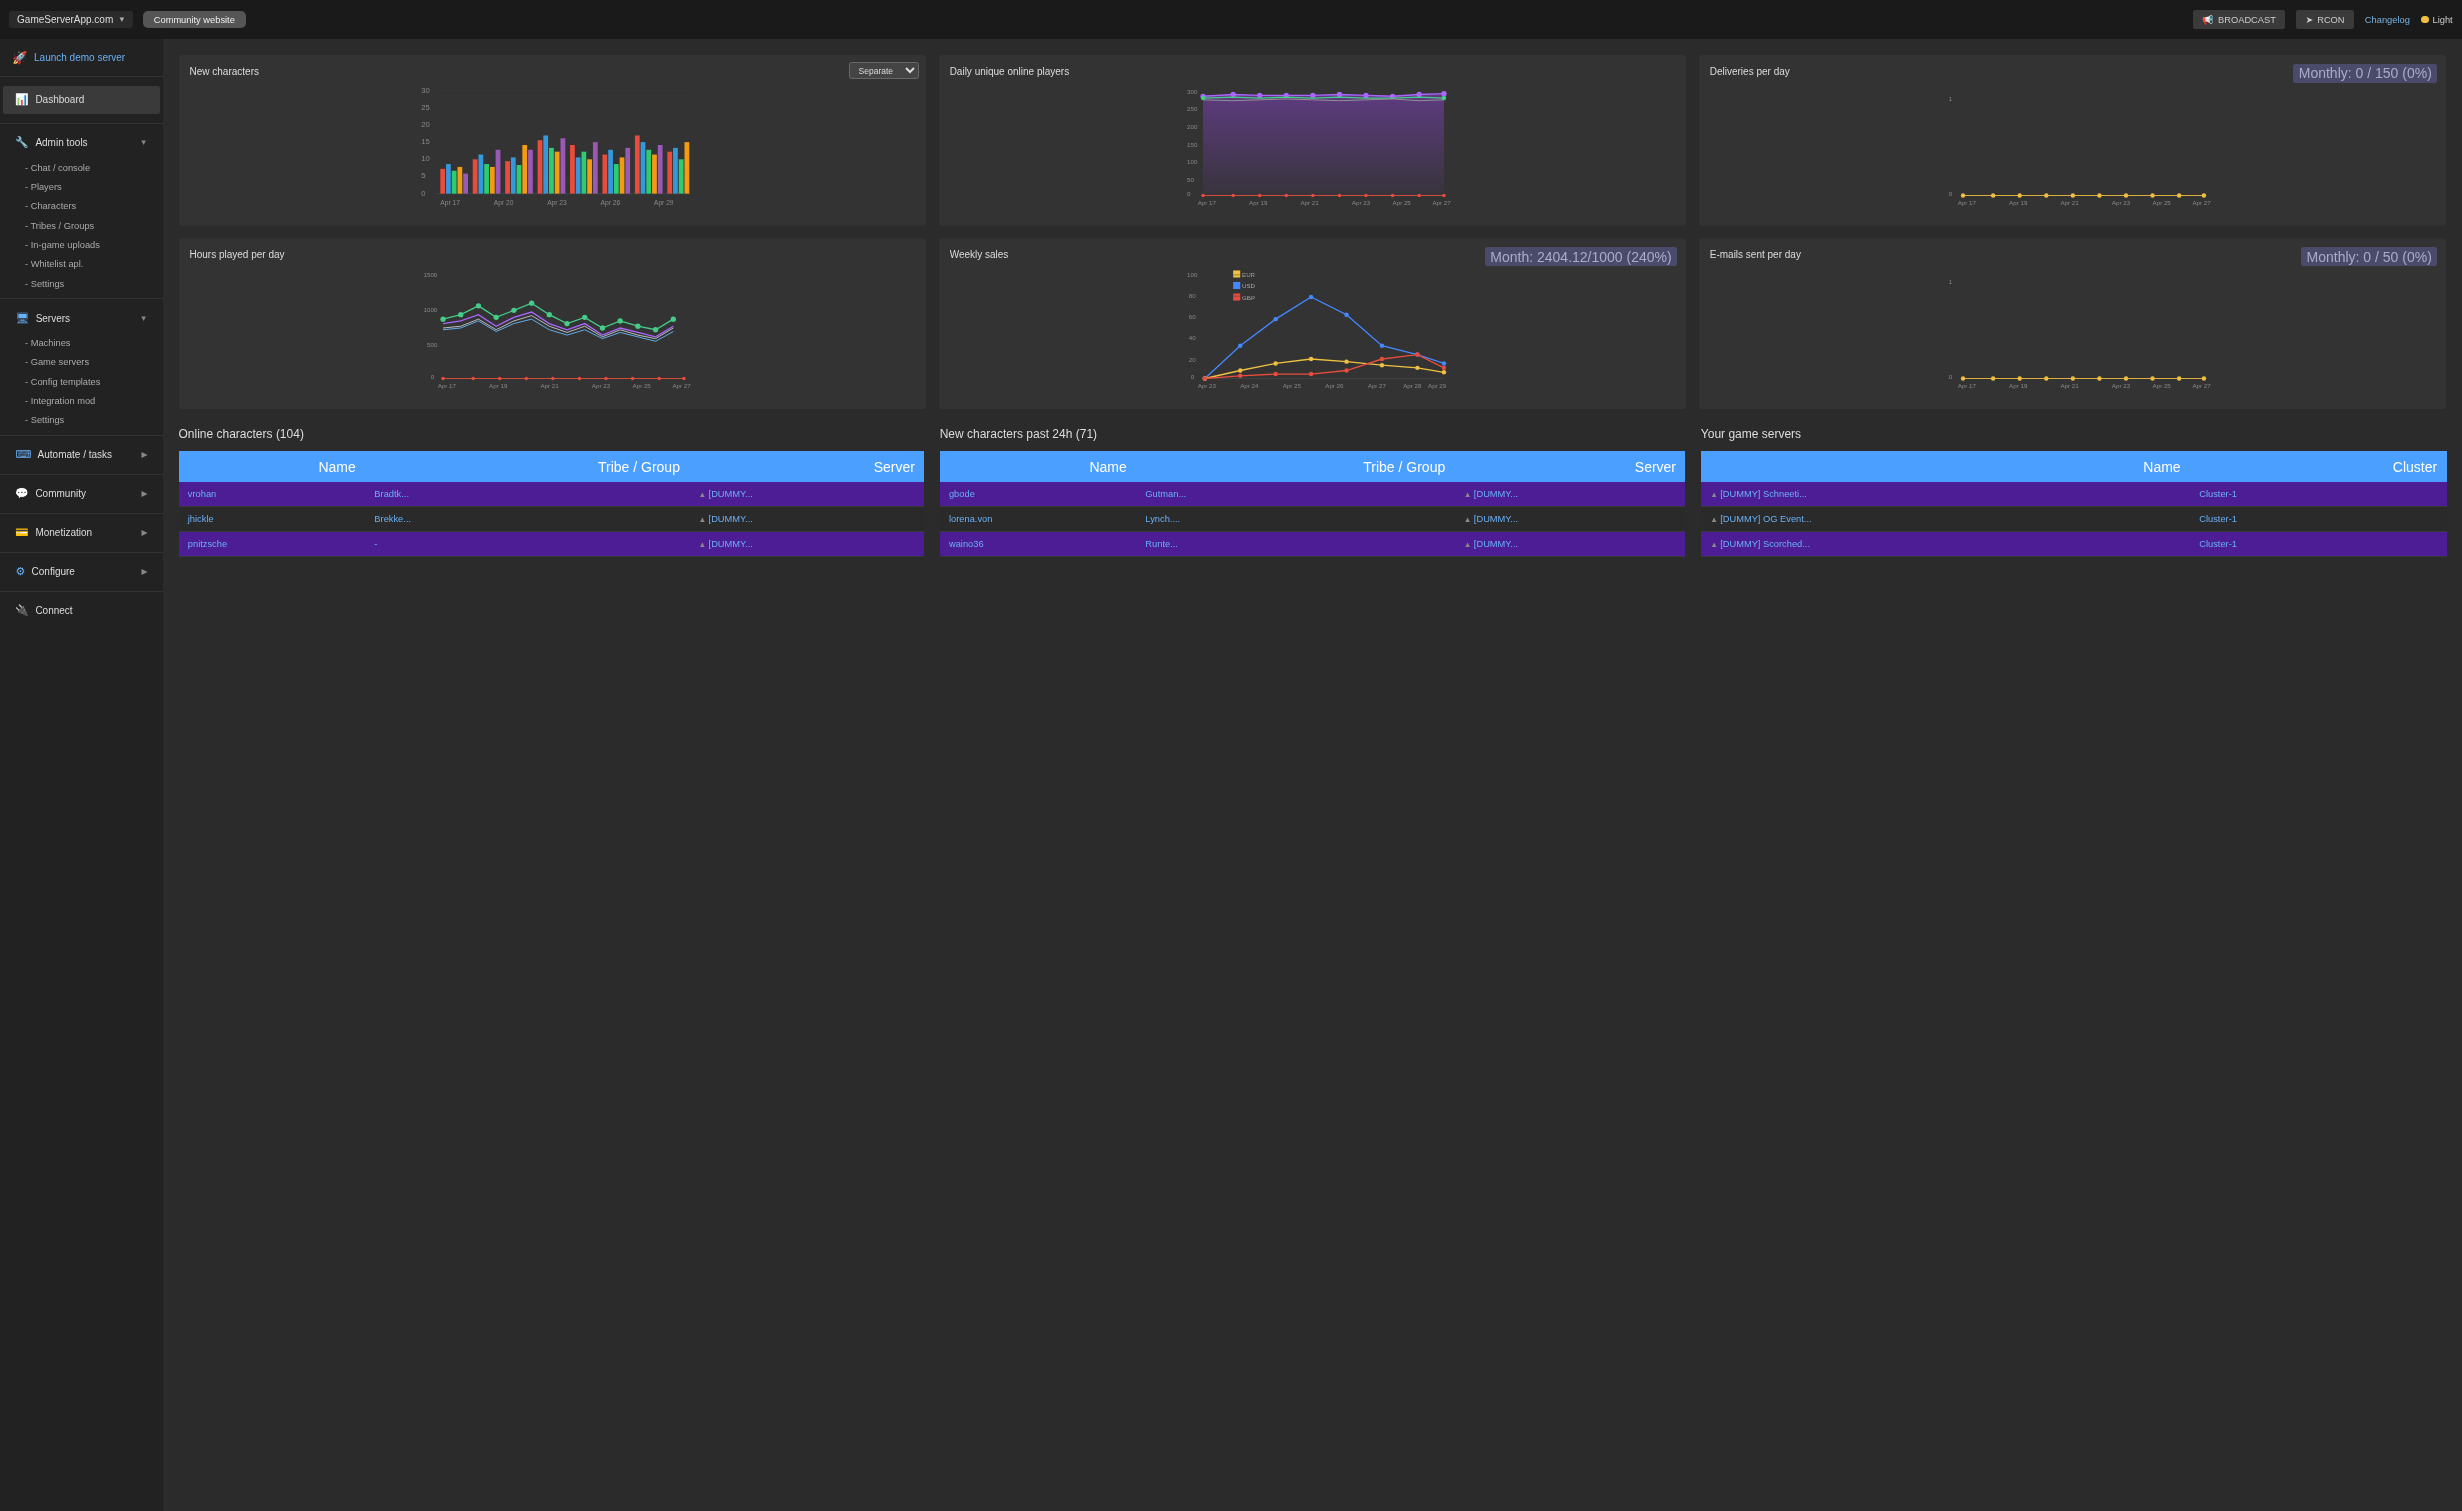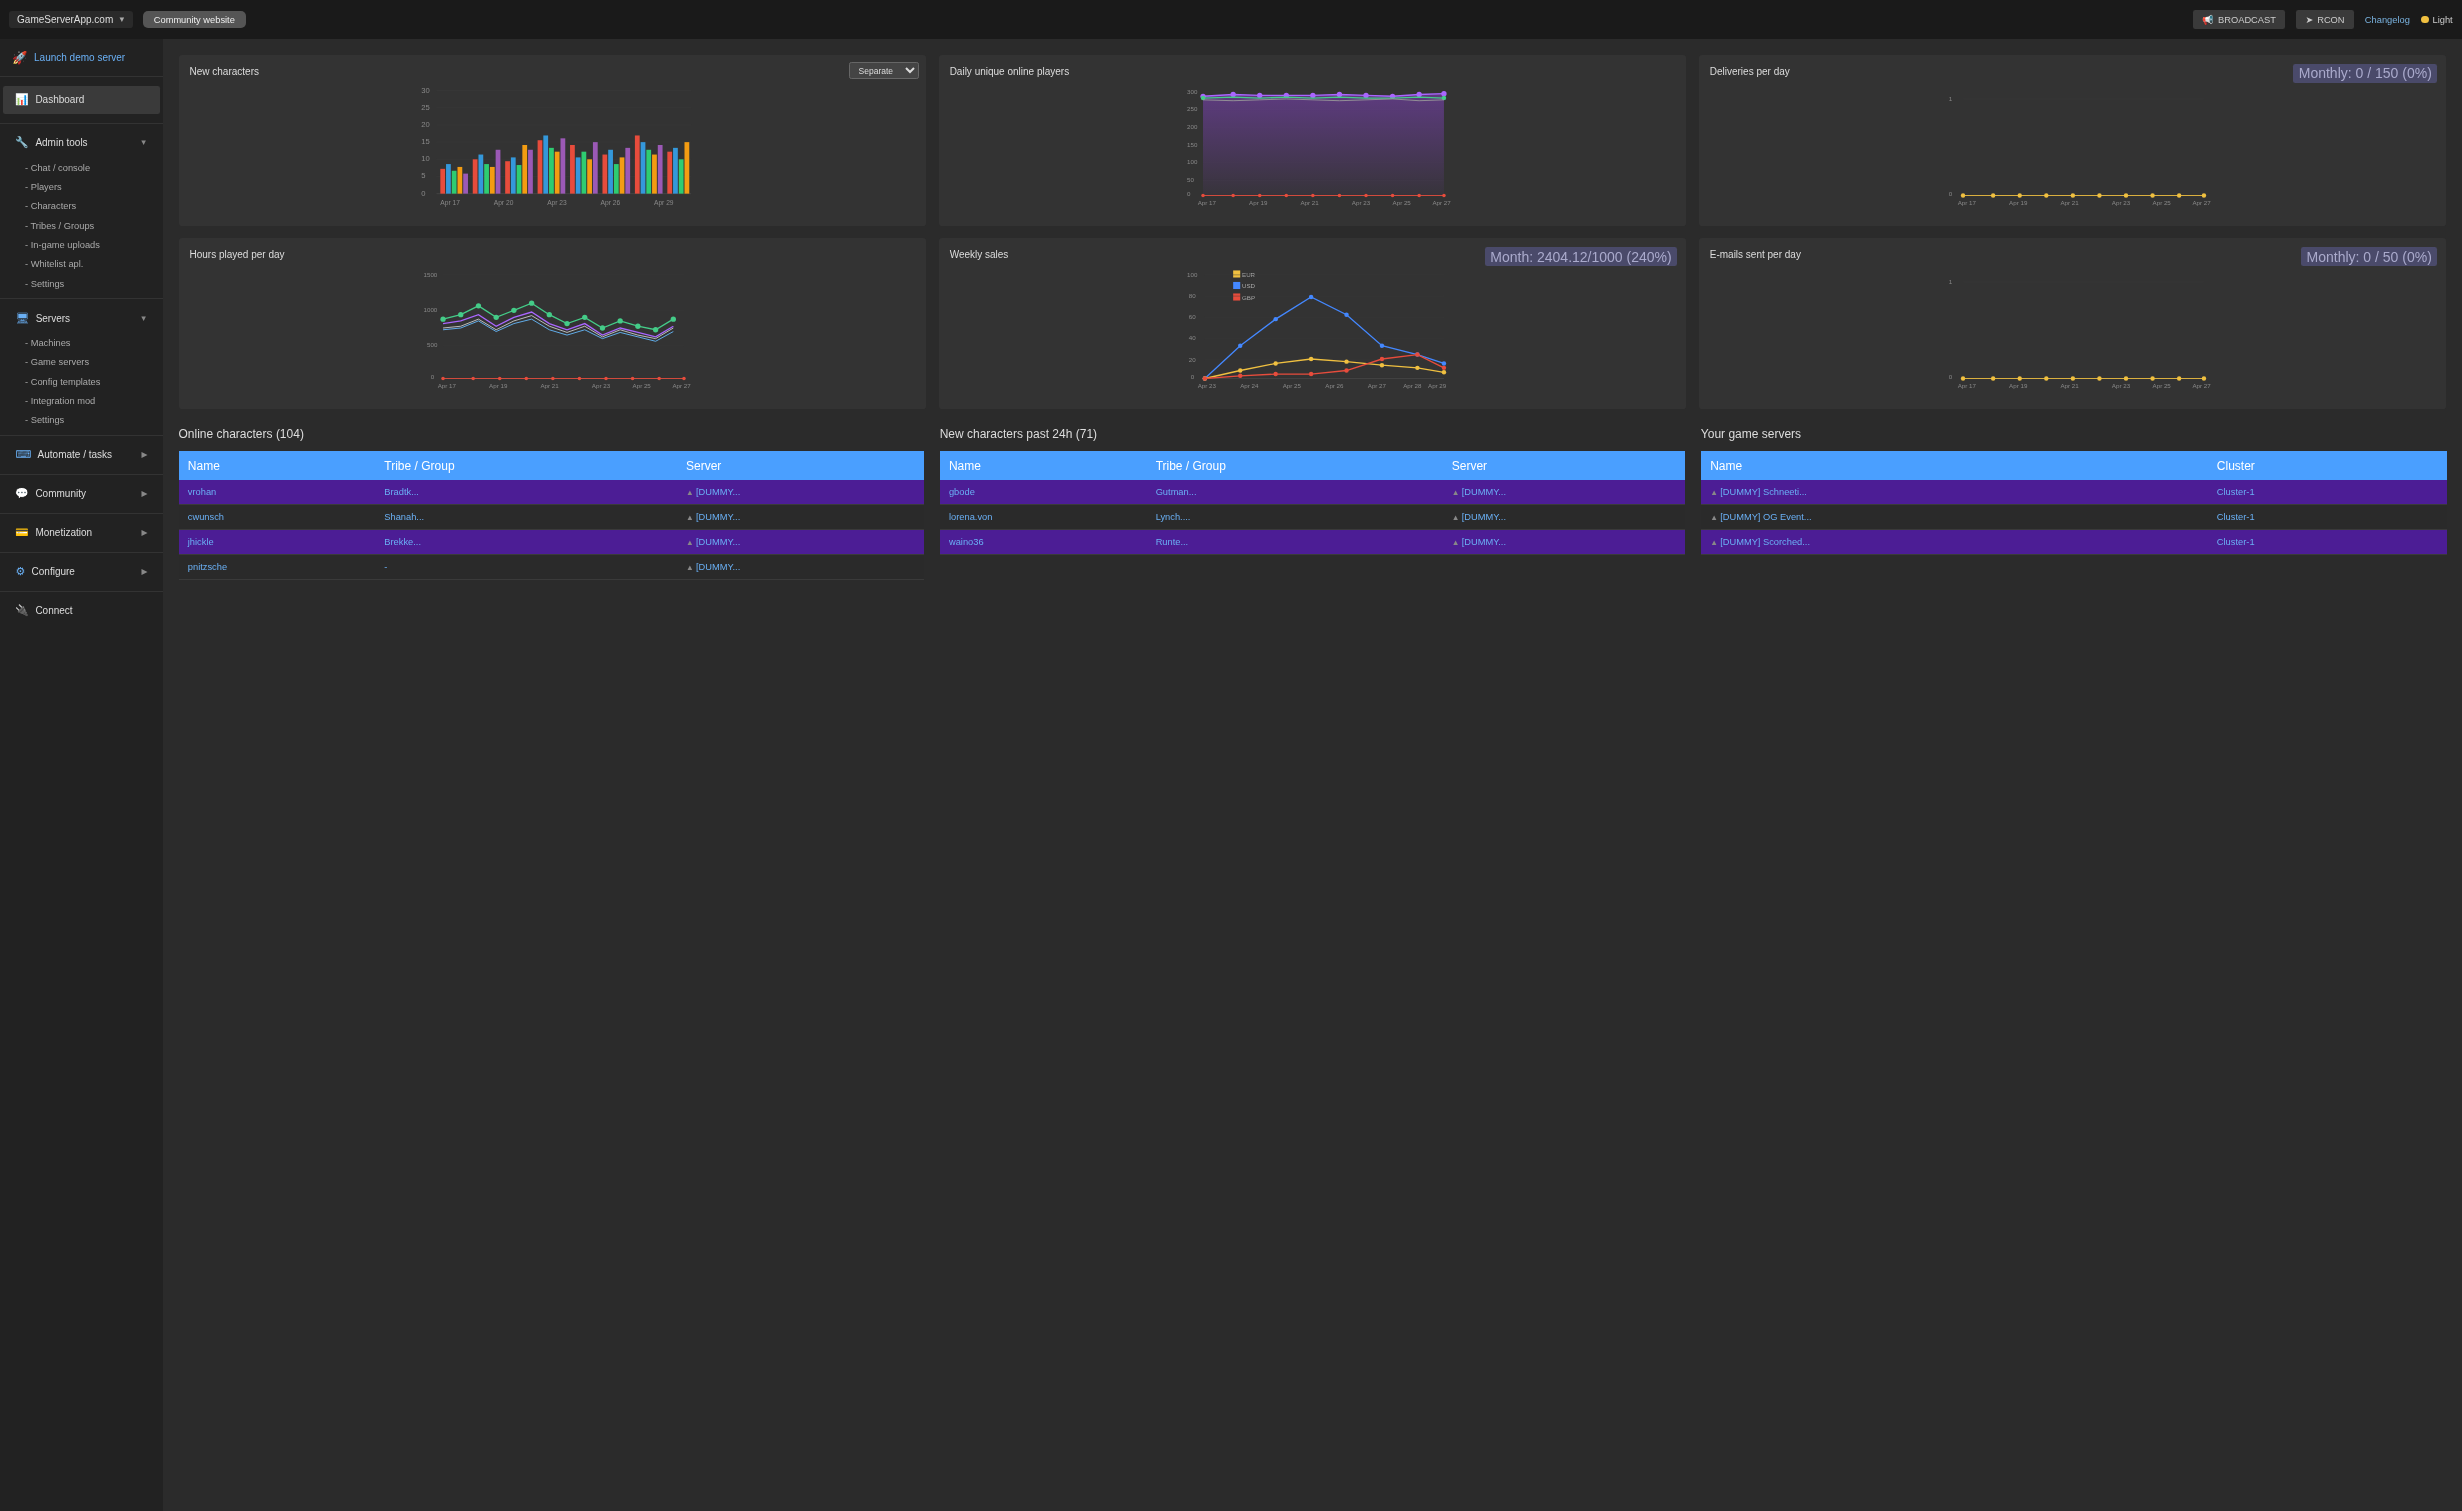--- a/index.html
+++ b/index.html
@@ -76,21 +76,21 @@
     .tables-grid {
       display: grid; grid-template-columns: 1fr 1fr 1fr; gap: 15.5px;
     }
     .table-section { }
     .table-section-title {
       font-size: 12px; color: #ddd; margin-bottom: 9.3px; font-weight: 500;
     }
     .data-table { width: 100%; border-collapse: collapse; }
     .data-table thead tr { background: #4a9fff; }
     .data-table thead th {
-      color: #fff; font-weight: 500; padding: 7.8px 9.3px; text-align: left; font-size: 12px;
+      color: #fff; font-weight: 500; padding: 7.8px 9.3px; text-align: right; font-size: 14px;
     }
     .data-table tbody tr { background: #4c1d95; border-bottom: 0.8px solid #3a3a3a; }
     .data-table tbody tr:nth-child(even) { background: #2a2a2a; }
     .data-table tbody td { padding: 7px 9.3px; font-size: 9.3px; color: #bbb; }
     .data-table tbody td a { color: #6ab0f5; text-decoration: none; }
     .server-icon { font-size: 7.8px; color: #888; margin-right: 2.3px; }
 
     
     ::-webkit-scrollbar { width: 4.7px; }
     ::-webkit-scrollbar-track { background: #222; }
@@ -537,25 +537,20 @@
             <th>Server</th>
           </tr>
         </thead>
         <tbody id="online-characters-tbody">
         <tr>
     <td><a href="#">vrohan</a></td>
     <td><a href="#">Bradtk...</a></td>
     <td><span class="server-icon">▲</span><a href="#">[DUMMY...</a></td>
   </tr>
             <tr>
-    <td><a href="#">cwunsch</a></td>
-    <td><a href="#">Shanah...</a></td>
-    <td><span class="server-icon">▲</span><a href="#">[DUMMY...</a></td>
-  </tr>
-            <tr>
     <td><a href="#">jhickle</a></td>
     <td><a href="#">Brekke...</a></td>
     <td><span class="server-icon">▲</span><a href="#">[DUMMY...</a></td>
   </tr>
             <tr>
     <td><a href="#">pnitzsche</a></td>
     <td><a href="#">-</a></td>
     <td><span class="server-icon">▲</span><a href="#">[DUMMY...</a></td>
   </tr>
           </tbody>

